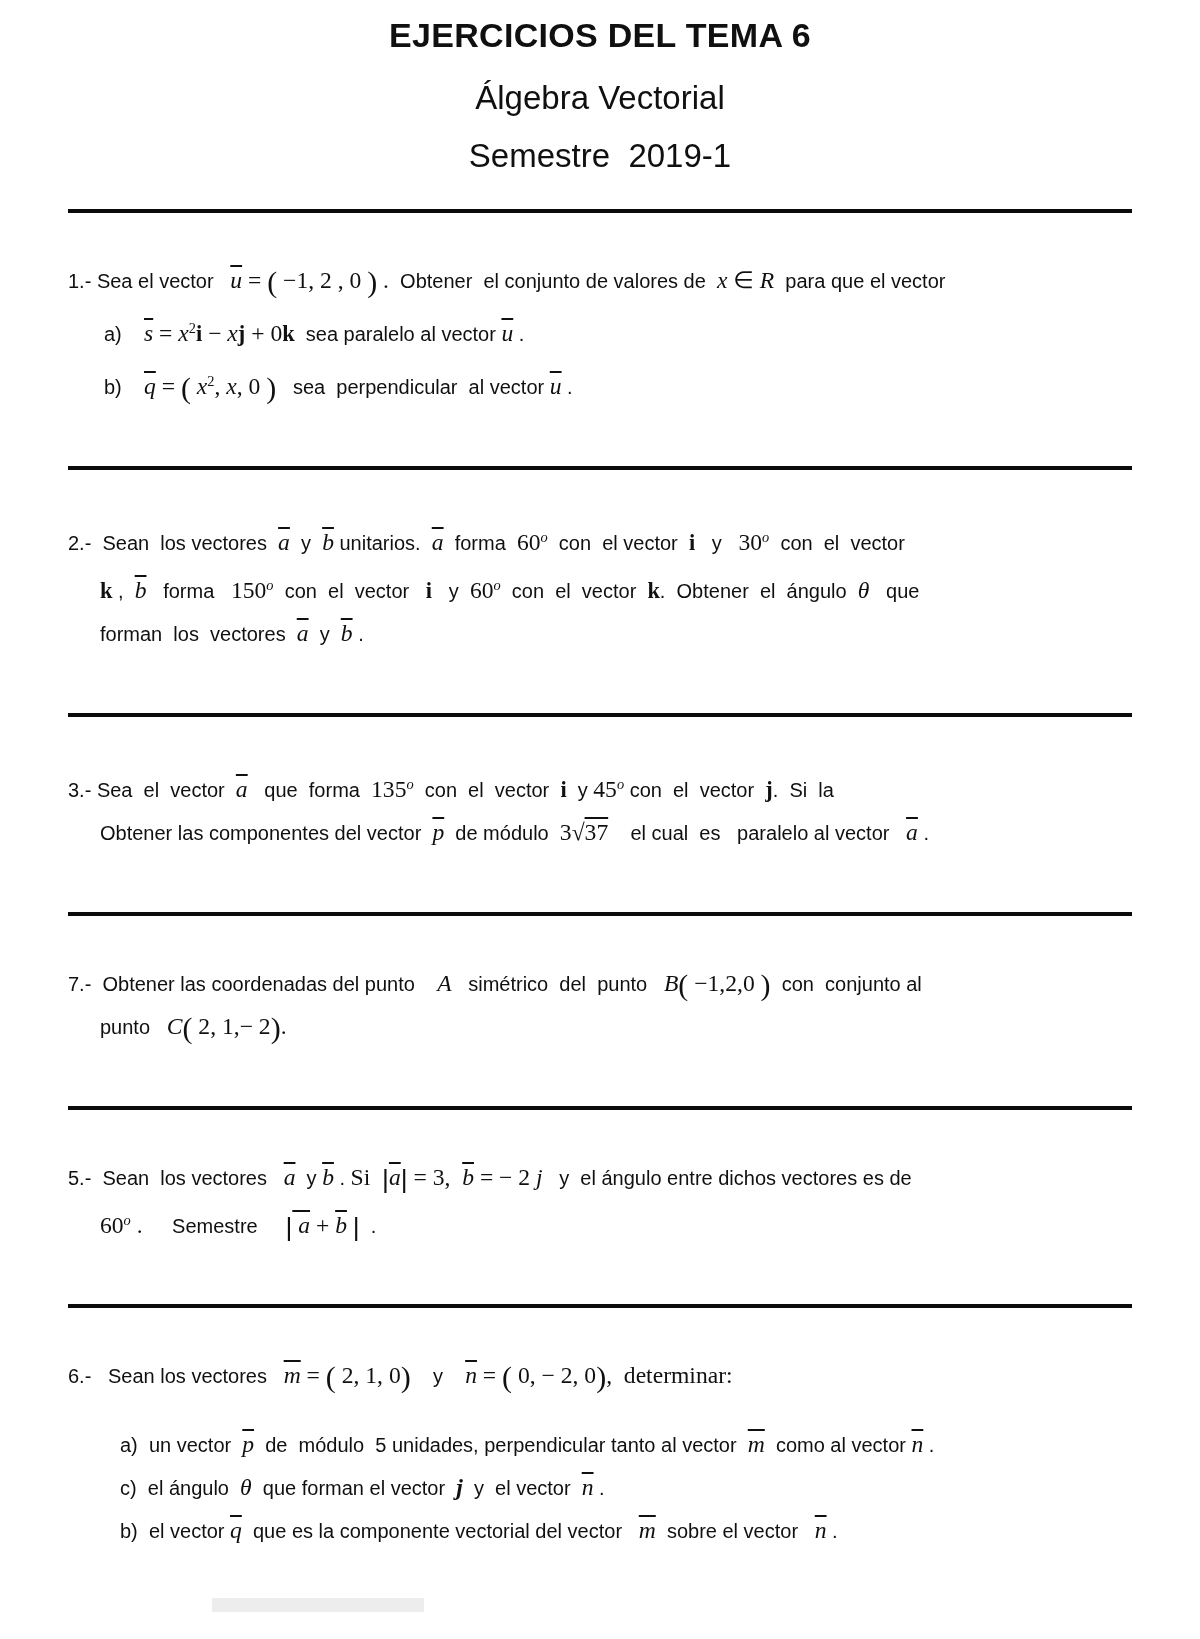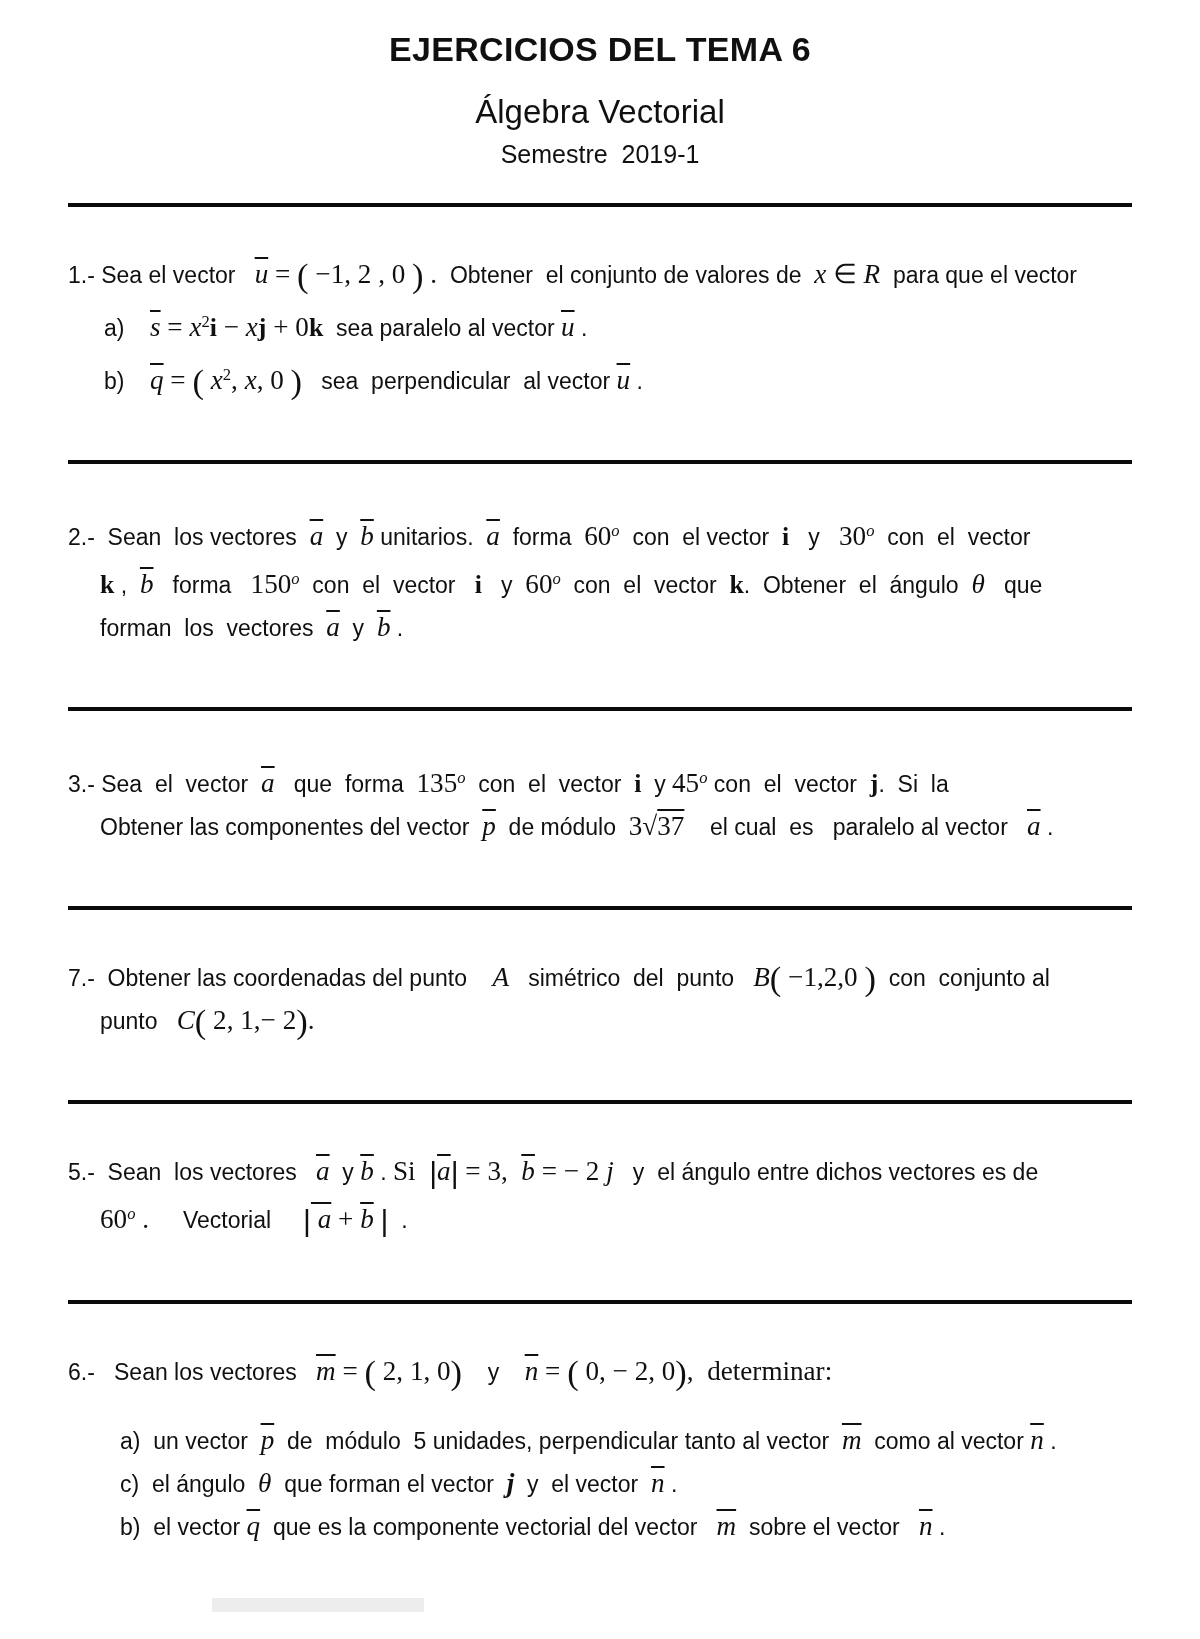--- a/index.html
+++ b/index.html
@@ -1,27 +1,27 @@
 <!DOCTYPE html>
 <html><head>
 <meta charset="utf-8">
 <style>
   html,body { margin:0; padding:0; background:#ffffff; }
   body { width:1200px; font-family:"Liberation Sans", sans-serif; color:#101010; }
-  .page { position:relative; width:1200px; min-height:1639px; padding:14px 68px; box-sizing:border-box; }
+  .page { position:relative; width:1200px; min-height:1639px; padding:0 68px; box-sizing:border-box; }
 
   .header { text-align:center; padding-top:16px; padding-bottom:34px; }
   .title { font-size:34px; font-weight:bold; letter-spacing:0.3px; }
   .subtitle { font-size:33px; font-weight:400; margin-top:24px; }
-  .semester { font-size:25px; margin-top:9px; white-space:pre; }
+  .semester { font-size:33px; margin-top:20px; white-space:pre; }
 
   .rule { height:4px; background:#0b0b0b; }
 
   .exercise { padding:46px 0 58px 0; }
-  .line { font-size:23px; line-height:42px; white-space:pre-wrap; }
+  .line { font-size:20px; line-height:42px; white-space:pre-wrap; }
   .line.ind  { padding-left:32px; }
   .line.suba { padding-left:36px; margin-top:5px; }
   .line.sub6 { padding-left:52px; }
   .line.gap6 { margin-top:26px; }
 
   
   .seg.m  { font-family:"Liberation Serif", serif; font-style:italic; font-size:1.18em; }
   .seg.r  { font-family:"Liberation Serif", serif; font-size:1.18em; }
   .seg.rb { font-family:"Liberation Serif", serif; font-weight:bold; font-size:1.12em; }
   .seg.mb { font-family:"Liberation Serif", serif; font-style:italic; font-weight:bold; font-size:1.18em; }
@@ -62,21 +62,21 @@
         <div class="line ind"><span class="seg">Obtener las componentes del vector  </span><span class="seg m ov">p</span><span class="seg">  de módulo  </span><span class="seg r">3</span><span class="seg r">√</span><span class="seg r ov">37</span><span class="seg">    el cual  es   paralelo al vector   </span><span class="seg m ov">a</span><span class="seg"> .</span></div>
       </section>
       <div class="rule"></div>
       <section class="exercise">
         <div class="line"><span class="seg">7.-  Obtener las coordenadas del punto    </span><span class="seg m">A</span><span class="seg">   simétrico  del  punto   </span><span class="seg m">B</span><span class="seg r big">(</span><span class="seg r"> −1,2,0 </span><span class="seg r big">)</span><span class="seg">  con  conjunto al</span></div>
         <div class="line ind"><span class="seg">punto   </span><span class="seg m">C</span><span class="seg r big">(</span><span class="seg r"> 2, 1,− 2</span><span class="seg r big">)</span><span class="seg r">.</span></div>
       </section>
       <div class="rule"></div>
       <section class="exercise">
         <div class="line"><span class="seg">5.-  Sean  los vectores   </span><span class="seg m ov">a</span><span class="seg">  y </span><span class="seg m ov">b</span><span class="seg"> . </span><span class="seg r">Si  </span><span class="seg bar">|</span><span class="seg m ov">a</span><span class="seg bar">|</span><span class="seg r"> = 3,  </span><span class="seg m ov">b</span><span class="seg r"> = − 2 </span><span class="seg m">j</span><span class="seg">   y  el ángulo entre dichos vectores es de</span></div>
-        <div class="line ind"><span class="seg r">60</span><span class="seg m sup">o</span><span class="seg r"> .     </span><span class="seg">Vectorial     </span><span class="seg bar">|</span><span class="seg m ov"> a</span><span class="seg r"> + </span><span class="seg m ov">b</span><span class="seg r"> </span><span class="seg bar">|</span><span class="seg">  .</span></div>
+        <div class="line ind"><span class="seg r">60</span><span class="seg m sup">o</span><span class="seg r"> .     </span><span class="seg">Semestre     </span><span class="seg bar">|</span><span class="seg m ov"> a</span><span class="seg r"> + </span><span class="seg m ov">b</span><span class="seg r"> </span><span class="seg bar">|</span><span class="seg">  .</span></div>
       </section>
       <div class="rule"></div>
       <section class="exercise">
         <div class="line"><span class="seg">6.-   Sean los vectores   </span><span class="seg m ov">m</span><span class="seg r"> = </span><span class="seg r big">(</span><span class="seg r"> 2, 1, 0</span><span class="seg r big">)</span><span class="seg">    y    </span><span class="seg m ov">n</span><span class="seg r"> = </span><span class="seg r big">(</span><span class="seg r"> 0, − 2, 0</span><span class="seg r big">)</span><span class="seg r">,  determinar:</span></div>
         <div class="line sub6 gap6"><span class="seg">a)  un vector  </span><span class="seg m ov">p</span><span class="seg">  de  módulo  5 unidades, perpendicular tanto al vector  </span><span class="seg m ov">m</span><span class="seg">  como al vector </span><span class="seg m ov">n</span><span class="seg"> .</span></div>
         <div class="line sub6"><span class="seg">c)  el ángulo  </span><span class="seg m">θ</span><span class="seg">  que forman el vector  </span><span class="seg mb">j</span><span class="seg">  y  el vector  </span><span class="seg m ov">n</span><span class="seg"> .</span></div>
         <div class="line sub6"><span class="seg">b)  el vector </span><span class="seg m ov">q</span><span class="seg">  que es la componente vectorial del vector   </span><span class="seg m ov">m</span><span class="seg">  sobre el vector   </span><span class="seg m ov">n</span><span class="seg"> .</span></div>
       </section>
     </main>
 

